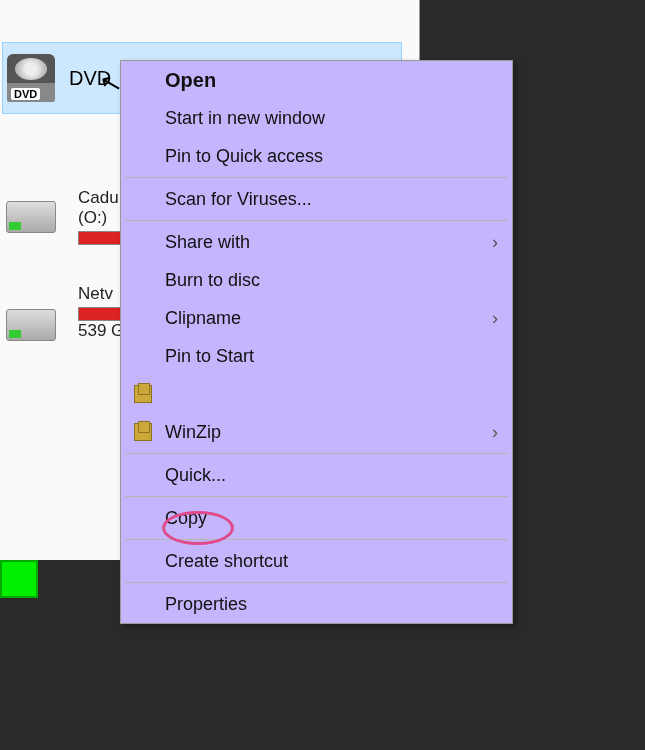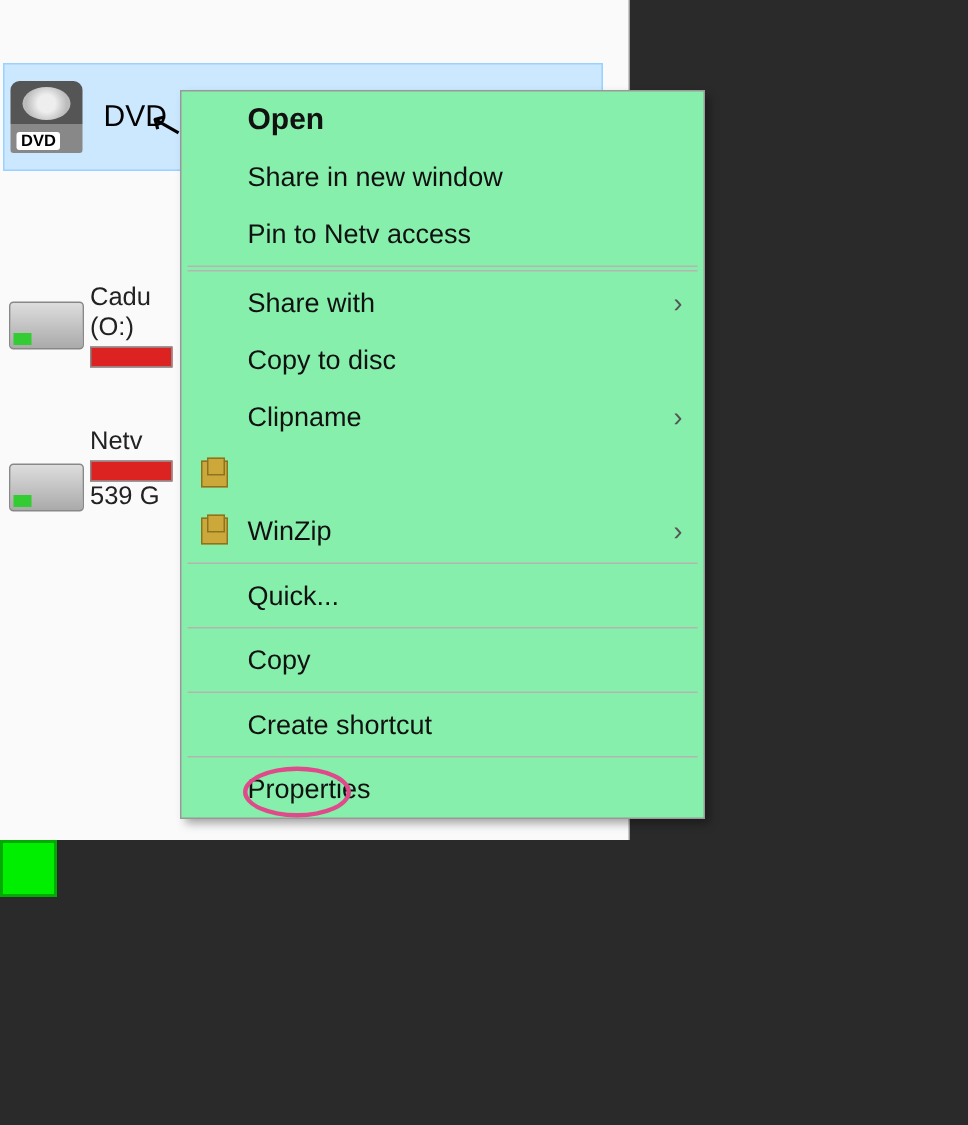--- a/index.html
+++ b/index.html
@@ -70,21 +70,21 @@
       top: 68px;
       font-size: 26px;
       color: #000;
       transform: rotate(-15deg);
     }
     .drive-item {
       position: absolute;
       left: 2px;
       display: flex;
       align-items: center;
-      gap: 4px;
+      gap: 22px;
       padding: 4px;
     }
     .drive-item .hdd-icon {
       width: 50px;
       height: 32px;
       background: linear-gradient(#ddd, #aaa);
       border-radius: 3px;
       position: relative;
       border: 1px solid #888;
     }
@@ -110,22 +110,22 @@
       left: 0; top: 560px;
       width: 38px; height: 38px;
       background: #0e0;
       border: 2px solid #0a0;
     }
     
     .context-menu {
       position: absolute;
       left: 120px;
       top: 60px;
-      width: 350px;
-      background: #86efac;
+      width: 393px;
+      background: #c4b5fd;
       border: 1px solid #999;
       box-shadow: 3px 3px 6px rgba(0,0,0,.35);
     }
     .menu-item {
       display: flex;
       align-items: center;
       height: 38px;
       padding: 0 14px 0 44px;
       position: relative;
       color: #111;
@@ -209,37 +209,43 @@
 
 </div>
 
 <div class="tb-icon"></div>
 
 <div class="context-menu">
   <div class="menu-item bold">
       <span>Open</span>
     </div>
   <div class="menu-item">
-      <span>Share in new window</span>
-    </div>
-  <div class="menu-item">
-      <span>Pin to Netv access</span>
-    </div>
-  <div class="menu-sep"></div>
+      <span>Start in new window</span>
+    </div>
+  <div class="menu-item">
+      <span>Pin to Quick access</span>
+    </div>
+  <div class="menu-sep"></div>
+  <div class="menu-item">
+      <span>Scan for Viruses...</span>
+    </div>
   <div class="menu-sep"></div>
   <div class="menu-item">
       <span>Share with</span>
       <span class="submenu-arrow">›</span>
     </div>
   <div class="menu-item">
-      <span>Copy to disc</span>
+      <span>Burn to disc</span>
     </div>
   <div class="menu-item">
       <span>Clipname</span>
       <span class="submenu-arrow">›</span>
+    </div>
+  <div class="menu-item">
+      <span>Pin to Start</span>
     </div>
   <div class="menu-item">
       <span class="menu-icon">
         <span class="winzip-ico"></span>
       </span>
     </div>
   <div class="menu-item">
       <span class="menu-icon">
         <span class="winzip-ico"></span>
       </span>

